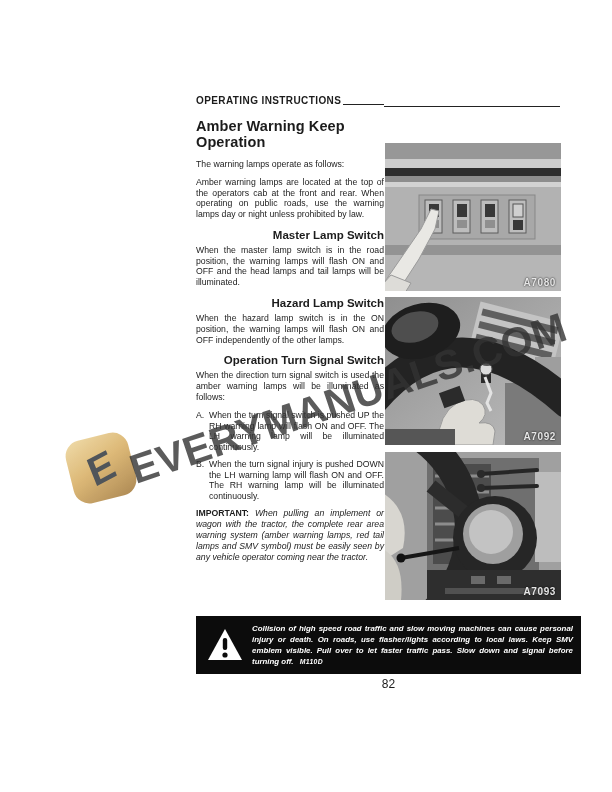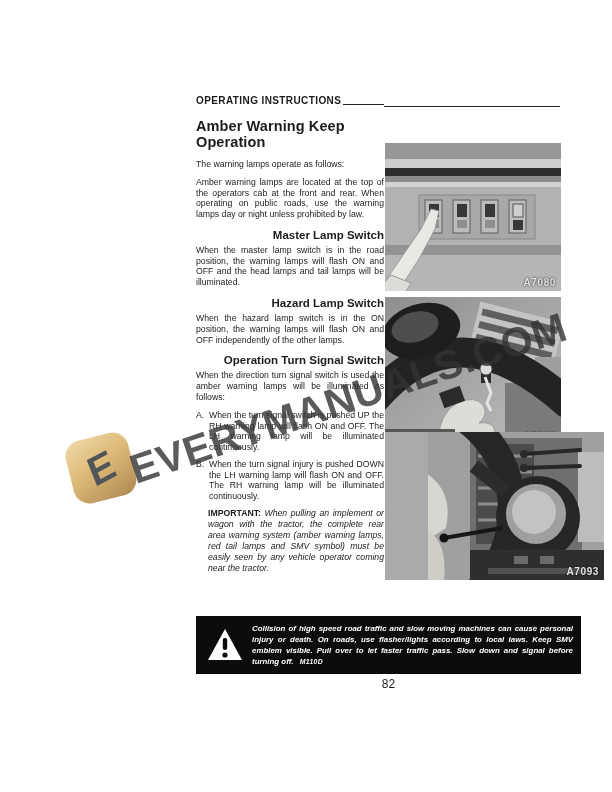--- a/index.html
+++ b/index.html
@@ -19,32 +19,32 @@
 
   .page-title { font-size:14.5px; font-weight:bold; margin:12px 0 9px 0; letter-spacing:.1px; }
 
   .para { font-size:8.7px; line-height:1.24; text-align:justify; margin:0 0 7px 0; }
   .section-heading { font-size:11.5px; font-weight:bold; margin:9px 0 4px 0;text-align:right; }
 
   .abc-item { display:flex; font-size:8.7px; line-height:1.24; margin:0 0 6px 0; }
   .abc-item .abc-label { width:13px; flex:0 0 13px; }
   .abc-item .abc-text { flex:1; text-align:justify; }
 
-  .important { font-size:8.7px; line-height:1.26; text-align:justify; margin:3px 0 0 12px; }
+  .important { font-size:8.7px; line-height:1.26; text-align:justify; margin:3px 0 0 0; }
   .important b { font-style:normal; }
   .important i { font-style:italic; }
 
   
   .photo { position:absolute; left:385px; width:176px; height:148px; background:#aaa; overflow:hidden; }
   .photo svg { display:block; }
   .photo-caption {
     position:absolute; bottom:3px; right:5px; font-size:10px; font-weight:bold;
     color:#e6e6e6; letter-spacing:.6px; text-shadow:0 0 2px #000;
   }
-  #photo1 { top:143px; } #photo2 { top:297px; } #photo3 { top:432px;padding-left:43px; }
+  #photo1 { top:143px; } #photo2 { top:297px; } #photo3 { top:452px; }
 
   
   .warning-box {
     position:absolute; left:196px; top:616px; width:385px; height:58px;
     background:#0c0c0c; display:flex; align-items:center; box-sizing:border-box;
     padding:5px 8px 5px 10px;
   }
   .warning-icon { flex:0 0 38px; display:flex; align-items:center; justify-content:center; }
   .warning-text {
     flex:1; color:#ffffff; font-size:7.9px; font-weight:bold; font-style:italic;

